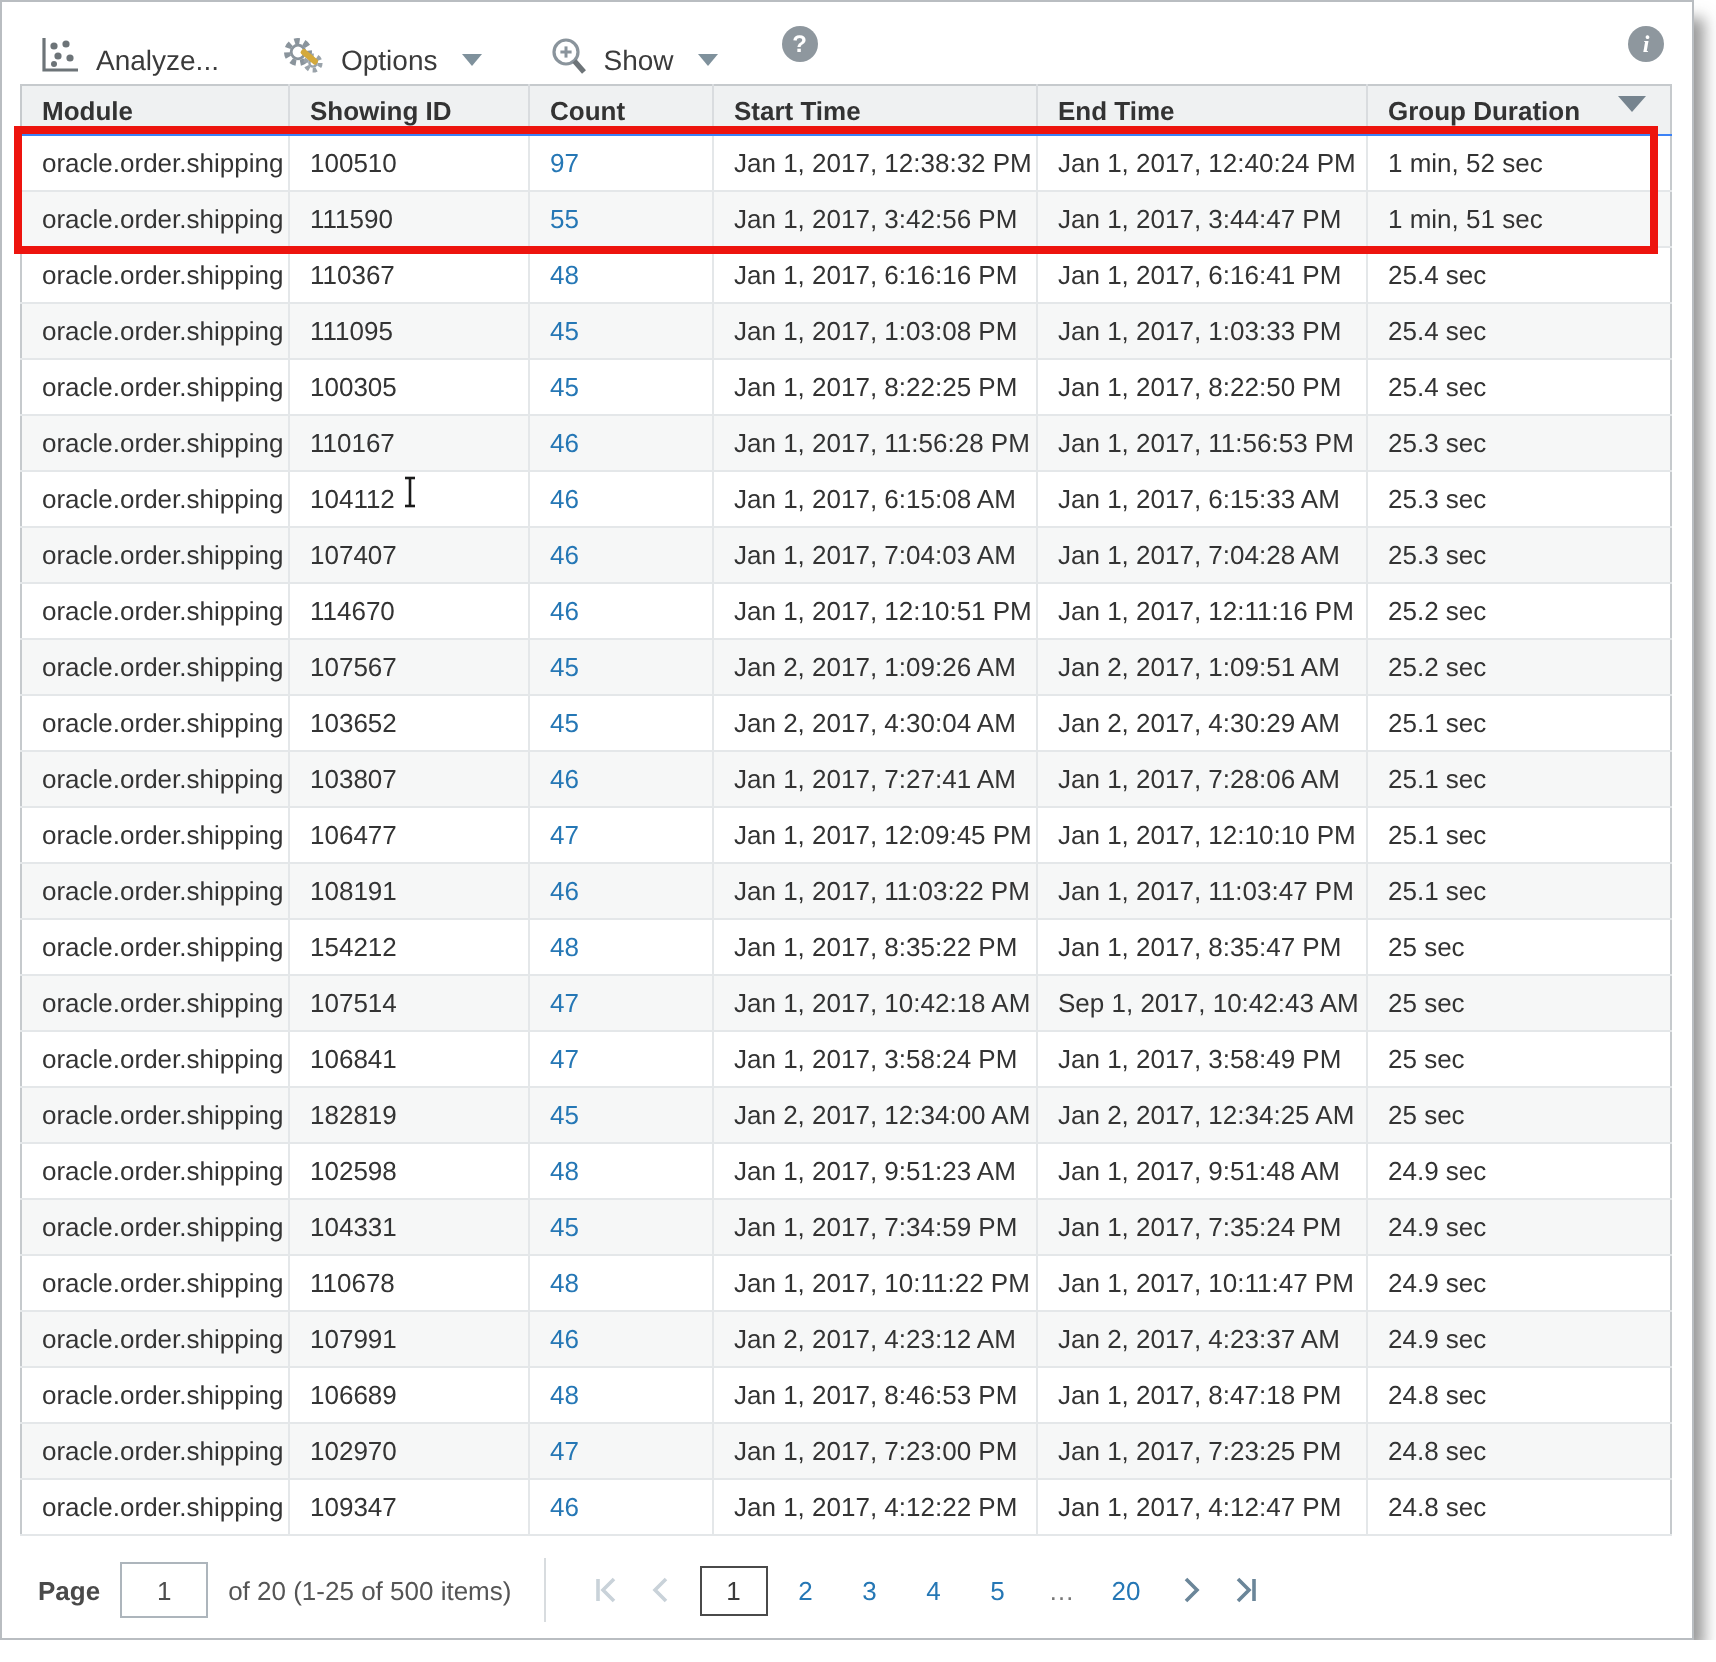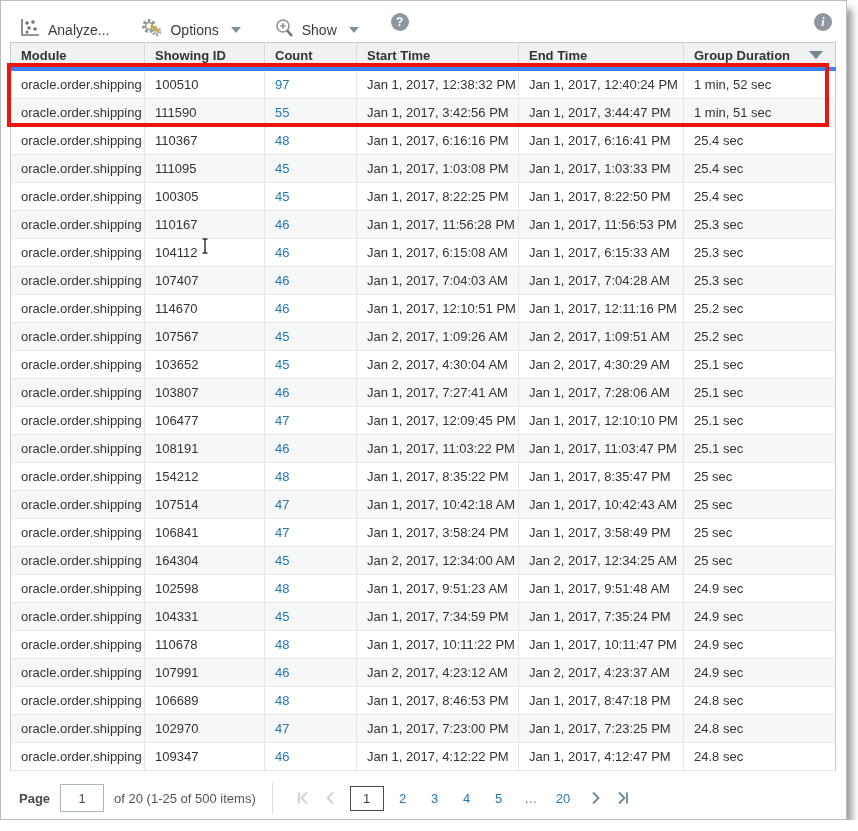--- a/index.html
+++ b/index.html
@@ -20,25 +20,25 @@
   .caret{width:0;height:0;border-left:5px solid transparent;border-right:5px solid transparent;border-top:6px solid #7f919c;margin-left:5px;}
   .circle-icon{width:18px;height:18px;border-radius:50%;background:#8e979e;color:#fff;font-size:12px;font-weight:bold;display:flex;align-items:center;justify-content:center;line-height:1;}
   .tb-spacer{flex:1;}
   .showing{display:flex;align-items:center;gap:7px;font-size:14px;color:#3b3b3b;}
   
   .grid{margin:0 9px;}
   table{width:826px;border-collapse:collapse;table-layout:fixed;font-size:13px;}
   .grid table{border:1px solid #c6cacd;}
   thead th{
     background:#eff1f2;height:24px;font-weight:bold;text-align:left;
-    padding:0 10px;border-bottom:4px solid #3b82f6;border-right:1px solid #d9dcdf;
+    padding:0 10px;border-bottom:1px solid #3b82f6;border-right:1px solid #d9dcdf;
     color:#333;overflow:hidden;white-space:nowrap;
   }
   thead th:last-child{border-right:none;}
-  .th-inner{display:flex;align-items:center;justify-content:space-between;}
+  .th-inner{display:flex;justify-content:space-between;}
   .sort-arrow{width:0;height:0;border-left:7px solid transparent;border-right:7px solid transparent;border-top:8px solid #76848f;margin-right:2px;}
   tbody td{
     height:27px;padding:0 10px;border-bottom:1px solid #e4e7e9;border-right:1px solid #e4e7e9;
     color:#333;white-space:nowrap;overflow:hidden;
   }
   tbody td:last-child{border-right:none;}
   tbody tr.alt td{background:#f6f7f7;}
   a.count-link{color:#2577b5;text-decoration:none;cursor:pointer;}
   
   .red-box{position:absolute;left:6px;top:62px;width:822px;height:64px;border:4px solid #ed140e;box-sizing:border-box;pointer-events:none;z-index:5;}
@@ -255,34 +255,34 @@
     <td><a class="count-link">48</a></td>
     <td>Jan 1, 2017, 8:35:22 PM</td>
     <td>Jan 1, 2017, 8:35:47 PM</td>
     <td>25 sec</td>
   </tr>
           <tr class="alt">
     <td>oracle.order.shipping</td>
     <td>107514</td>
     <td><a class="count-link">47</a></td>
     <td>Jan 1, 2017, 10:42:18 AM</td>
-    <td>Jan 1, 2017, 10:42:43 AM</td>
+    <td>Sep 1, 2017, 10:42:43 AM</td>
     <td>25 sec</td>
   </tr>
           <tr>
     <td>oracle.order.shipping</td>
     <td>106841</td>
     <td><a class="count-link">47</a></td>
     <td>Jan 1, 2017, 3:58:24 PM</td>
     <td>Jan 1, 2017, 3:58:49 PM</td>
     <td>25 sec</td>
   </tr>
           <tr class="alt">
     <td>oracle.order.shipping</td>
-    <td>164304</td>
+    <td>182819</td>
     <td><a class="count-link">45</a></td>
     <td>Jan 2, 2017, 12:34:00 AM</td>
     <td>Jan 2, 2017, 12:34:25 AM</td>
     <td>25 sec</td>
   </tr>
           <tr>
     <td>oracle.order.shipping</td>
     <td>102598</td>
     <td><a class="count-link">48</a></td>
     <td>Jan 1, 2017, 9:51:23 AM</td>

